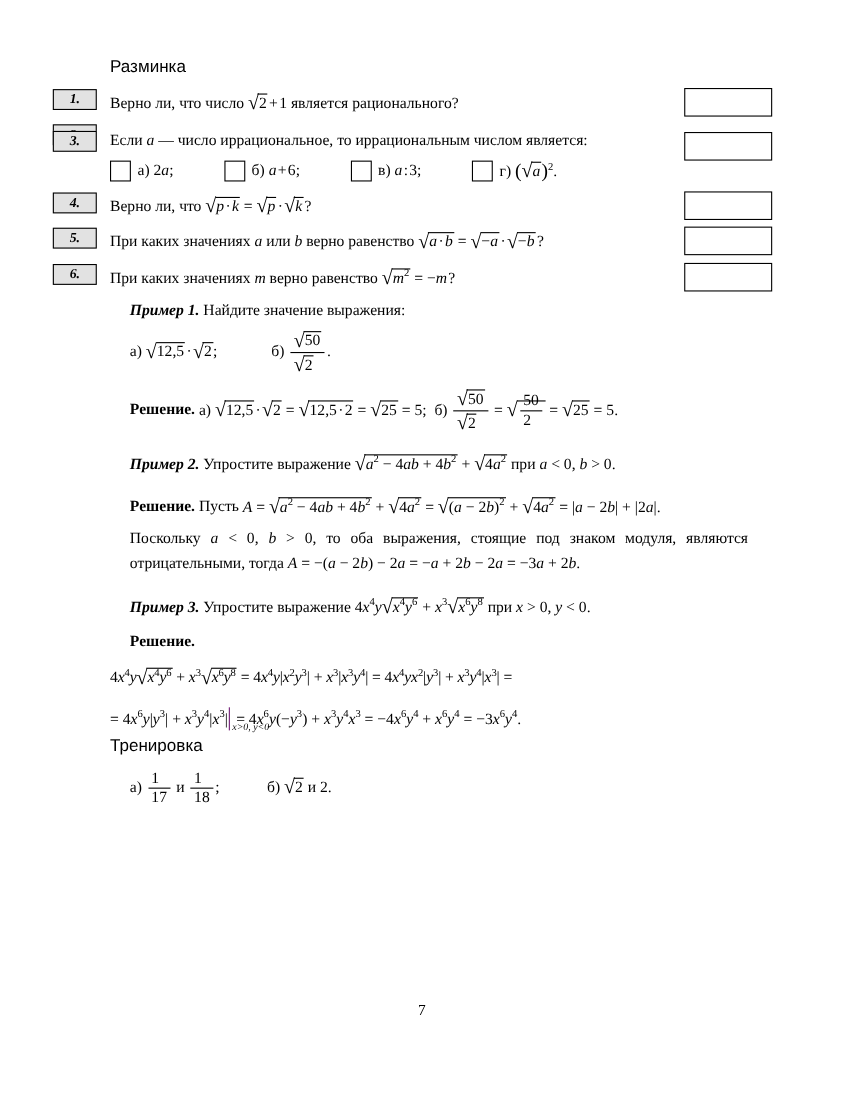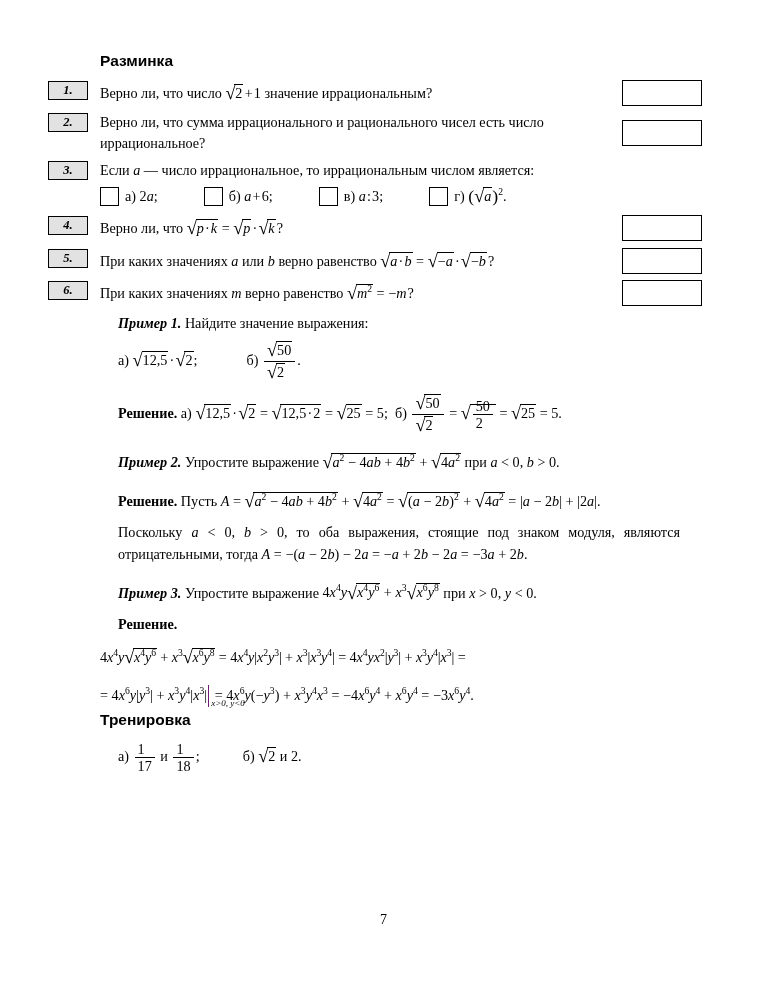--- a/index.html
+++ b/index.html
@@ -22,21 +22,21 @@
     height: 1000px;
   }
   .content {
     position: absolute;
     left: 100px;
     top: 52px;
     width: 580px;
   }
   .section-title {
     font-family: "Liberation Sans", sans-serif;
-    font-weight: bold;
+    font-weight: normal;
     font-size: 15.5px;
     margin: 0 0 10px 0;
   }
   .sec-gap-practice { margin-top: 22px; }
   .sec-gap-training { }
 
   
   .q-row {
     position: relative;
     display: flex;
@@ -178,28 +178,27 @@
 
     <div class="section-title">Разминка</div>
 
     <div class="q-row">
       <div class="q-num">1.</div>
       <div class="q-text">
         <span>Верно ли, что число</span>
         <span class="m">
           <span class="rad"><span class="sign">√</span><span class="body">2</span></span> + 1
         </span>
-        <span>значение иррациональным?</span>
+        <span>является рационального?</span>
       </div>
       <div class="answer-box ansbox-1"></div>
     </div>
 
     <div class="q-row">
       <div class="q-num">2.</div>
-      <div class="q-text" style="max-width:455px">Верно ли, что сумма иррационального и рационального чисел есть число иррациональное?</div>
       <div class="answer-box ansbox-2"></div>
     </div>
 
     <div class="q-row">
       <div class="q-num">3.</div>
       <div class="q-text">
         Если <span class="ital">a</span> — число иррациональное, то иррациональным числом является:
       </div>
     </div>
     <div class="choices">

